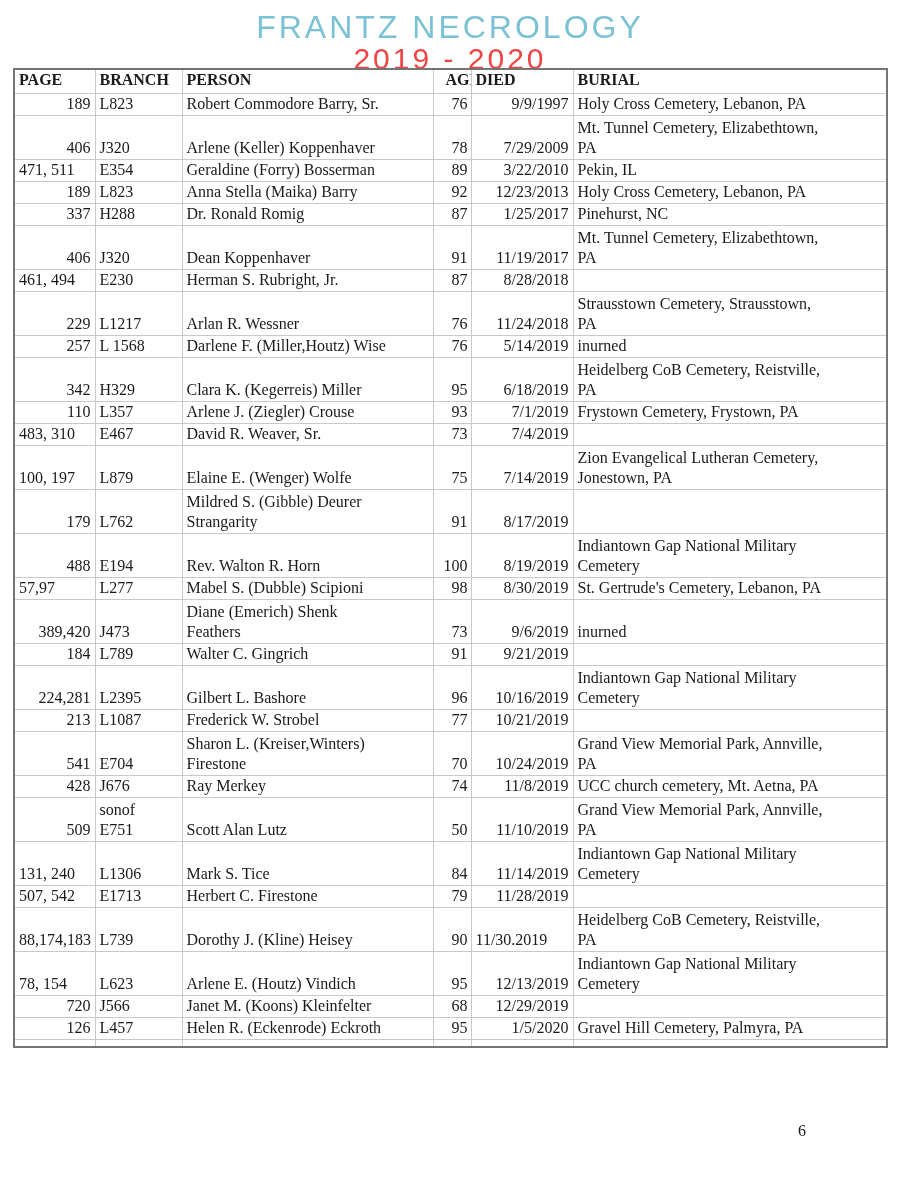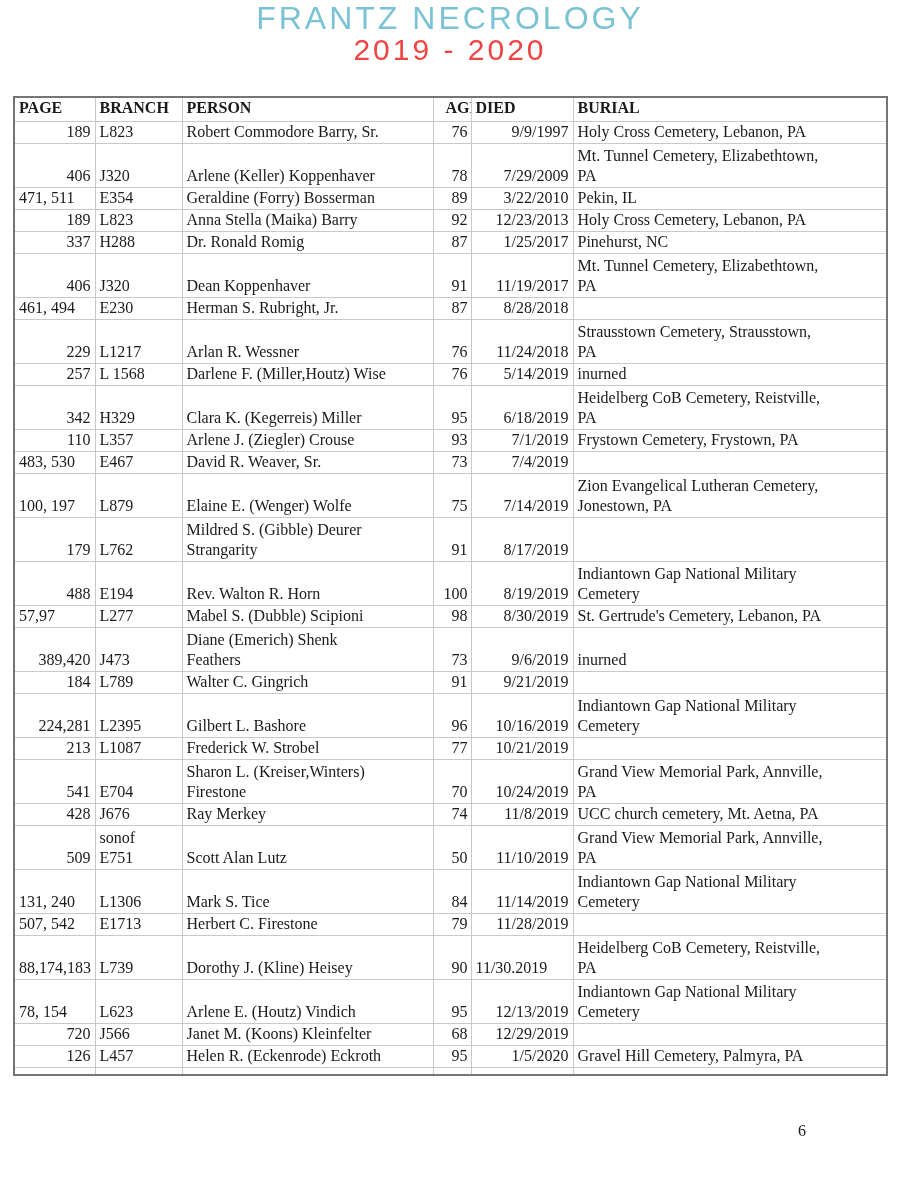--- a/index.html
+++ b/index.html
@@ -9,21 +9,21 @@
   body {
     width: 900px; height: 1194px;
     position: relative;
     overflow: hidden;
     font-family: "Liberation Serif", serif;
     color: #1a1a1a;
   }
   
   .title-block {
     text-align: center;
-    padding-top: 2px;
+    padding-top: 11px;
   }
   .title-main {
     font-family: "Liberation Sans", sans-serif;
     font-stretch: condensed;
     font-weight: normal;
     font-size: 32px;
     line-height: 32px;
     letter-spacing: 3px;
   }
   .title-sub {
@@ -31,21 +31,21 @@
     font-stretch: condensed;
     font-weight: normal;
     font-size: 30px;
     line-height: 30px;
     letter-spacing: 3px;
     margin-top: 1px;
   }
   
   table.necrology {
     position: absolute;
-    left: 13px; top: 96px;
+    left: 13px; top: 68px;
     width: 873px;
     border-collapse: collapse;
     table-layout: fixed;
     border: 2px solid #757575;
   }
   .necrology th, .necrology td {
     border: 1px solid #c9c9c9;
     font-size: 16px;
     line-height: 20px;
     vertical-align: bottom;
@@ -189,21 +189,21 @@
       </tr>
       <tr class="rn">
         <td class="c-page ar">110</td>
         <td class="c-branch al">L357</td>
         <td class="c-person al">Arlene J. (Ziegler) Crouse</td>
         <td class="c-age ar">93</td>
         <td class="c-died ar">7/1/2019</td>
         <td class="c-burial al">Frystown Cemetery, Frystown, PA</td>
       </tr>
       <tr class="rn">
-        <td class="c-page al">483, 530</td>
+        <td class="c-page al">483, 310</td>
         <td class="c-branch al">E467</td>
         <td class="c-person al">David R. Weaver, Sr.</td>
         <td class="c-age ar">73</td>
         <td class="c-died ar">7/4/2019</td>
         <td class="c-burial al"></td>
       </tr>
       <tr class="rt">
         <td class="c-page al">100, 197</td>
         <td class="c-branch al">L879</td>
         <td class="c-person al">Elaine E. (Wenger) Wolfe</td>

